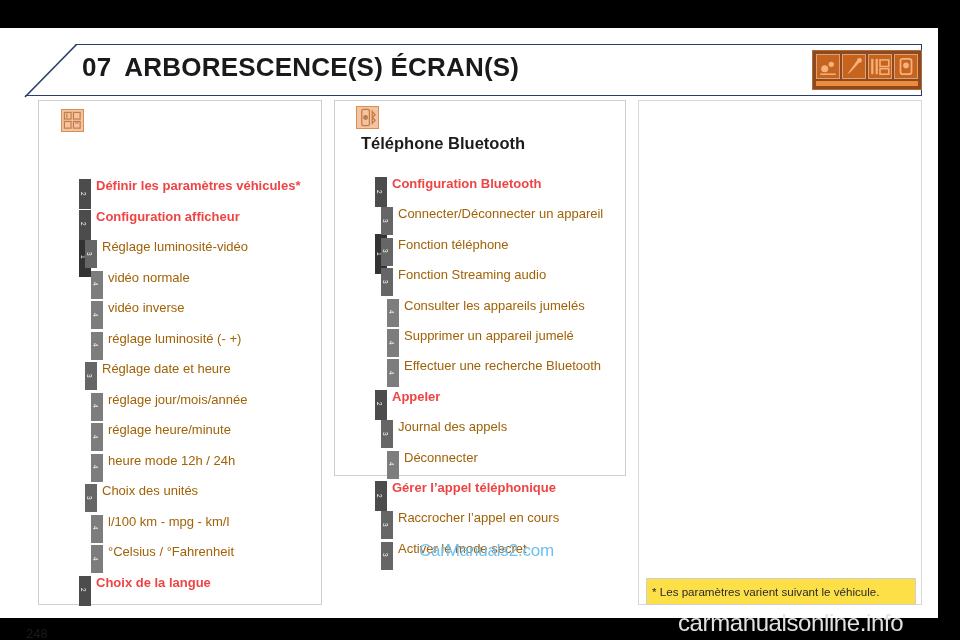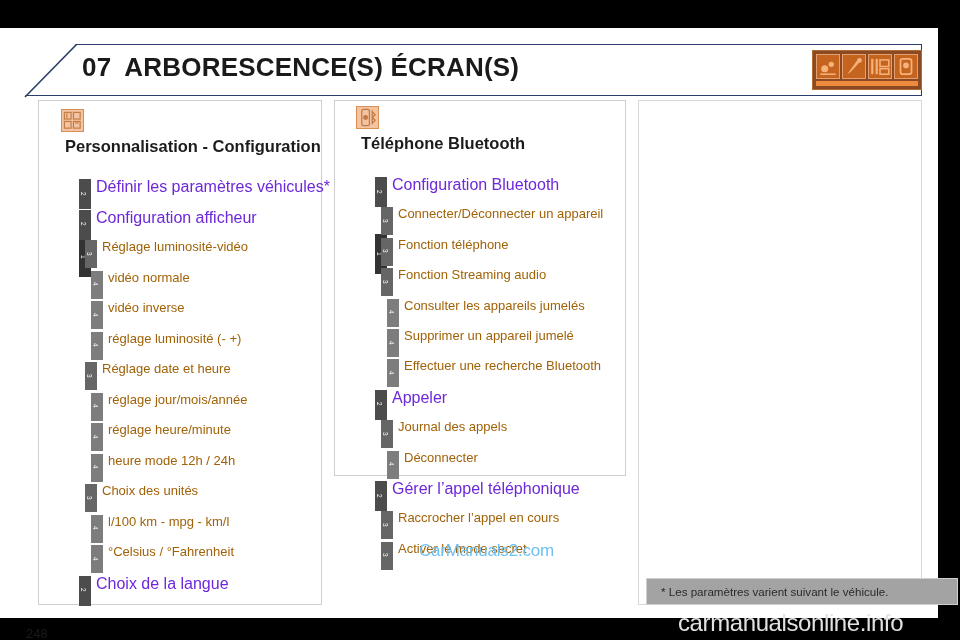--- a/index.html
+++ b/index.html
@@ -170,35 +170,35 @@
   .m4 { background: #7d7d7d; height: 28px; }
 
   .label {
     position: absolute;
     left: 17px;
     top: -1px;
     font-size: 13px;
     color: #a16207;
     white-space: nowrap;
   }
-  .label.b { font-weight: normal; font-size: 16px; color: #6d28d9; }
+  .label.b { font-weight: bold; font-size: 13px; color: #ef4444; }
 
   
   #footnote-box {
     position: absolute;
     left: 646px;
     top: 578px;
-    width: 312px;
+    width: 270px;
     height: 27px;
-    background: #a3a3a3;
+    background: #fde047;
     border: 1px solid #cfcfcf;
     box-sizing: border-box;
     display: flex;
     align-items: center;
-    padding-left: 14px;
+    padding-left: 5px;
   }
   #footnote-text {
     font-size: 11.6px;
     color: #2a2a2a;
     white-space: nowrap;
   }
 
   
   #page-number {
     position: absolute;
@@ -284,21 +284,20 @@
   <div class="section-icon" id="icon-left">
     <svg viewBox="0 0 22 22" width="100%" height="100%">
       <rect x="2.5" y="2.5" width="7" height="7" fill="none" stroke="#c27a42" stroke-width="1.2"></rect>
       <rect x="12" y="2.5" width="7" height="7" fill="none" stroke="#c27a42" stroke-width="1.2"></rect>
       <rect x="2.5" y="12" width="7" height="7" fill="none" stroke="#c27a42" stroke-width="1.2"></rect>
       <rect x="12" y="12" width="7" height="7" fill="none" stroke="#c27a42" stroke-width="1.2"></rect>
       <rect x="4.5" y="3.5" width="1.2" height="5" fill="#c27a42"></rect>
       <rect x="13.8" y="13" width="3.5" height="1.2" fill="#c27a42"></rect>
     </svg>
   </div>
-  <div class="section-title" id="title-left">Personnalisation - Configuration</div>
 
   <div class="row" style="left:40px; top:136px;">
     <div class="marker m1">1</div>
   </div>
 
   <div class="tree" id="tree-left">
       <div class="row" style="left: 40px; top: 78px;">
         <div class="marker m2">2</div>
         <div class="label b">Définir les paramètres véhicules*</div>
       </div>

